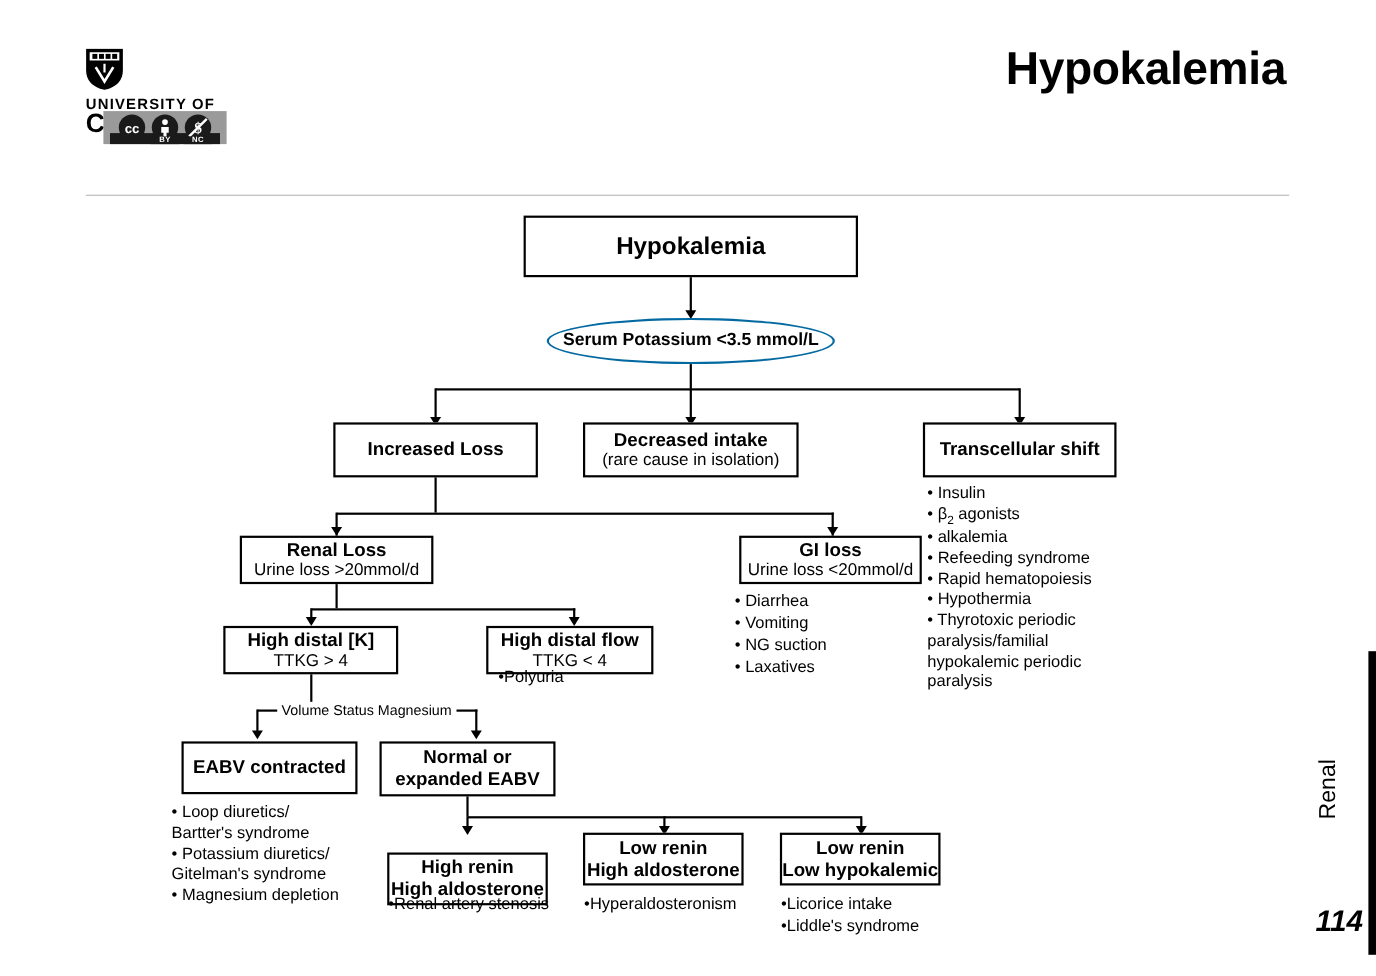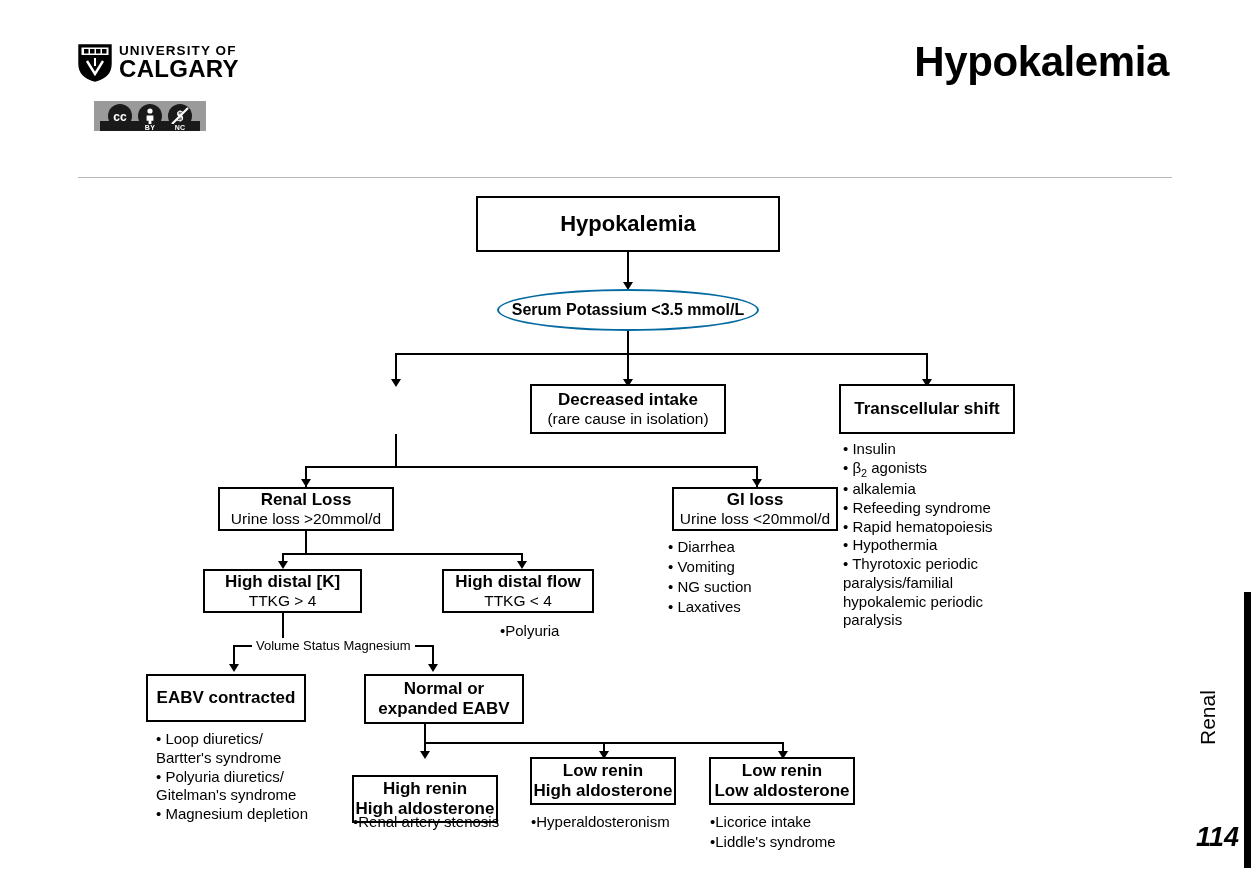--- a/index.html
+++ b/index.html
@@ -18,22 +18,22 @@
     background: #ffffff;
     overflow: hidden;
   }
 
   
   #uofc-logo {
     position: absolute;
     left: 78px;
     top: 44px;
     display: flex;
-    align-items: center;
     gap: 7px;
+    flex-direction: column;
   }
   #uofc-logo .shield { width: 34px; height: 38px; display: block; }
   #uofc-logo .wordmark {
     line-height: 0.94;
     font-weight: bold;
     letter-spacing: .2px;
   }
   #uofc-logo .wm-top { font-size: 13.5px; letter-spacing: 1.1px; display: block; }
   #uofc-logo .wm-bot { font-size: 24px; letter-spacing: .3px; display: block; }
 
@@ -244,20 +244,23 @@
 
   <div class="conn v" style="left:627px; top:331px; height:22px;"></div>
   <div class="conn h" style="left:396px; top:353px; width:531px;"></div>
   <div class="conn v" style="left:395px; top:353px; height:28px;"></div>
   <div class="arrowhead" style="left:391px; top:379px;"></div>
   <div class="conn v" style="left:627px; top:353px; height:28px;"></div>
   <div class="arrowhead" style="left:623px; top:379px;"></div>
   <div class="conn v" style="left:926px; top:353px; height:28px;"></div>
   <div class="arrowhead" style="left:922px; top:379px;"></div>
 
+  <div class="node" style="left:303px; top:384px; width:186px; height:50px;">
+    <span class="t1">Increased Loss</span>
+  </div>
 
   <div class="node" style="left:530px; top:384px; width:196px; height:50px;">
     <span class="t1">Decreased intake</span>
     <span class="t2">(rare cause in isolation)</span>
   </div>
 
   <div class="node" style="left:839px; top:384px; width:176px; height:50px;">
     <span class="t1">Transcellular shift</span>
   </div>
 
@@ -304,41 +307,41 @@
   <div class="node" style="left:203px; top:569px; width:159px; height:44px;">
     <span class="t1">High distal [K]</span>
     <span class="t2">TTKG &gt; 4</span>
   </div>
 
   <div class="node" style="left:442px; top:569px; width:152px; height:44px;">
     <span class="t1">High distal flow</span>
     <span class="t2">TTKG &lt; 4</span>
   </div>
 
-  <div class="bullets" style="left:453px; top:621px; width:150px;margin-left:47px;">•Polyuria</div>
+  <div class="bullets" style="left:453px; top:606px; width:150px;">•Polyuria</div>
 
   <div class="conn v" style="left:282px; top:613px; height:32px;"></div>
   <div class="conn h" style="left:234px; top:645px; width:200px;"></div>
   <div class="edge-label" style="left:252px; top:638px;">Volume Status Magnesium</div>
   <div class="conn v" style="left:233px; top:645px; height:22px;"></div>
   <div class="arrowhead" style="left:229px; top:664px;"></div>
   <div class="conn v" style="left:432px; top:645px; height:22px;"></div>
   <div class="arrowhead" style="left:428px; top:664px;"></div>
 
-  <div class="node" style="left:146px; top:674px; width:160px; height:48px;">
+  <div class="node" style="left:165px; top:674px; width:160px; height:48px;">
     <span class="t1">EABV contracted</span>
   </div>
 
   <div class="bullets tight" style="left:156px; top:730px; width:170px;">• Loop diuretics/
 Bartter's syndrome
-• Polyuria diuretics/
+• Potassium diuretics/
 Gitelman's syndrome
 • Magnesium depletion</div>
 
-  <div class="node" style="left:364px; top:674px; width:160px; height:50px;">
+  <div class="node" style="left:345px; top:674px; width:160px; height:50px;">
     <span class="t1">Normal or</span>
     <span class="t1">expanded EABV</span>
   </div>
 
   <div class="conn v" style="left:424px; top:724px; height:18px;"></div>
   <div class="conn h" style="left:425px; top:742px; width:358px;"></div>
   <div class="conn v" style="left:424px; top:742px; height:14px;"></div>
   <div class="arrowhead" style="left:420px; top:751px;"></div>
   <div class="conn v" style="left:603px; top:742px; height:14px;"></div>
   <div class="arrowhead" style="left:599px; top:751px;"></div>
@@ -352,18 +355,18 @@
   <div class="bullets" style="left:353px; top:812px; width:150px;">•Renal artery stenosis</div>
 
   <div class="node" style="left:530px; top:757px; width:146px; height:48px;">
     <span class="t1">Low renin</span>
     <span class="t1">High aldosterone</span>
   </div>
   <div class="bullets" style="left:531px; top:812px; width:160px;">•Hyperaldosteronism</div>
 
   <div class="node" style="left:709px; top:757px; width:146px; height:48px;">
     <span class="t1">Low renin</span>
-    <span class="t1">Low aldosterone</span>
+    <span class="t1">Low hypokalemic</span>
   </div>
   <div class="bullets" style="left:710px; top:812px; width:160px;">•Licorice intake
 •Liddle's syndrome</div>
 
 </div>
 
 </body></html>

